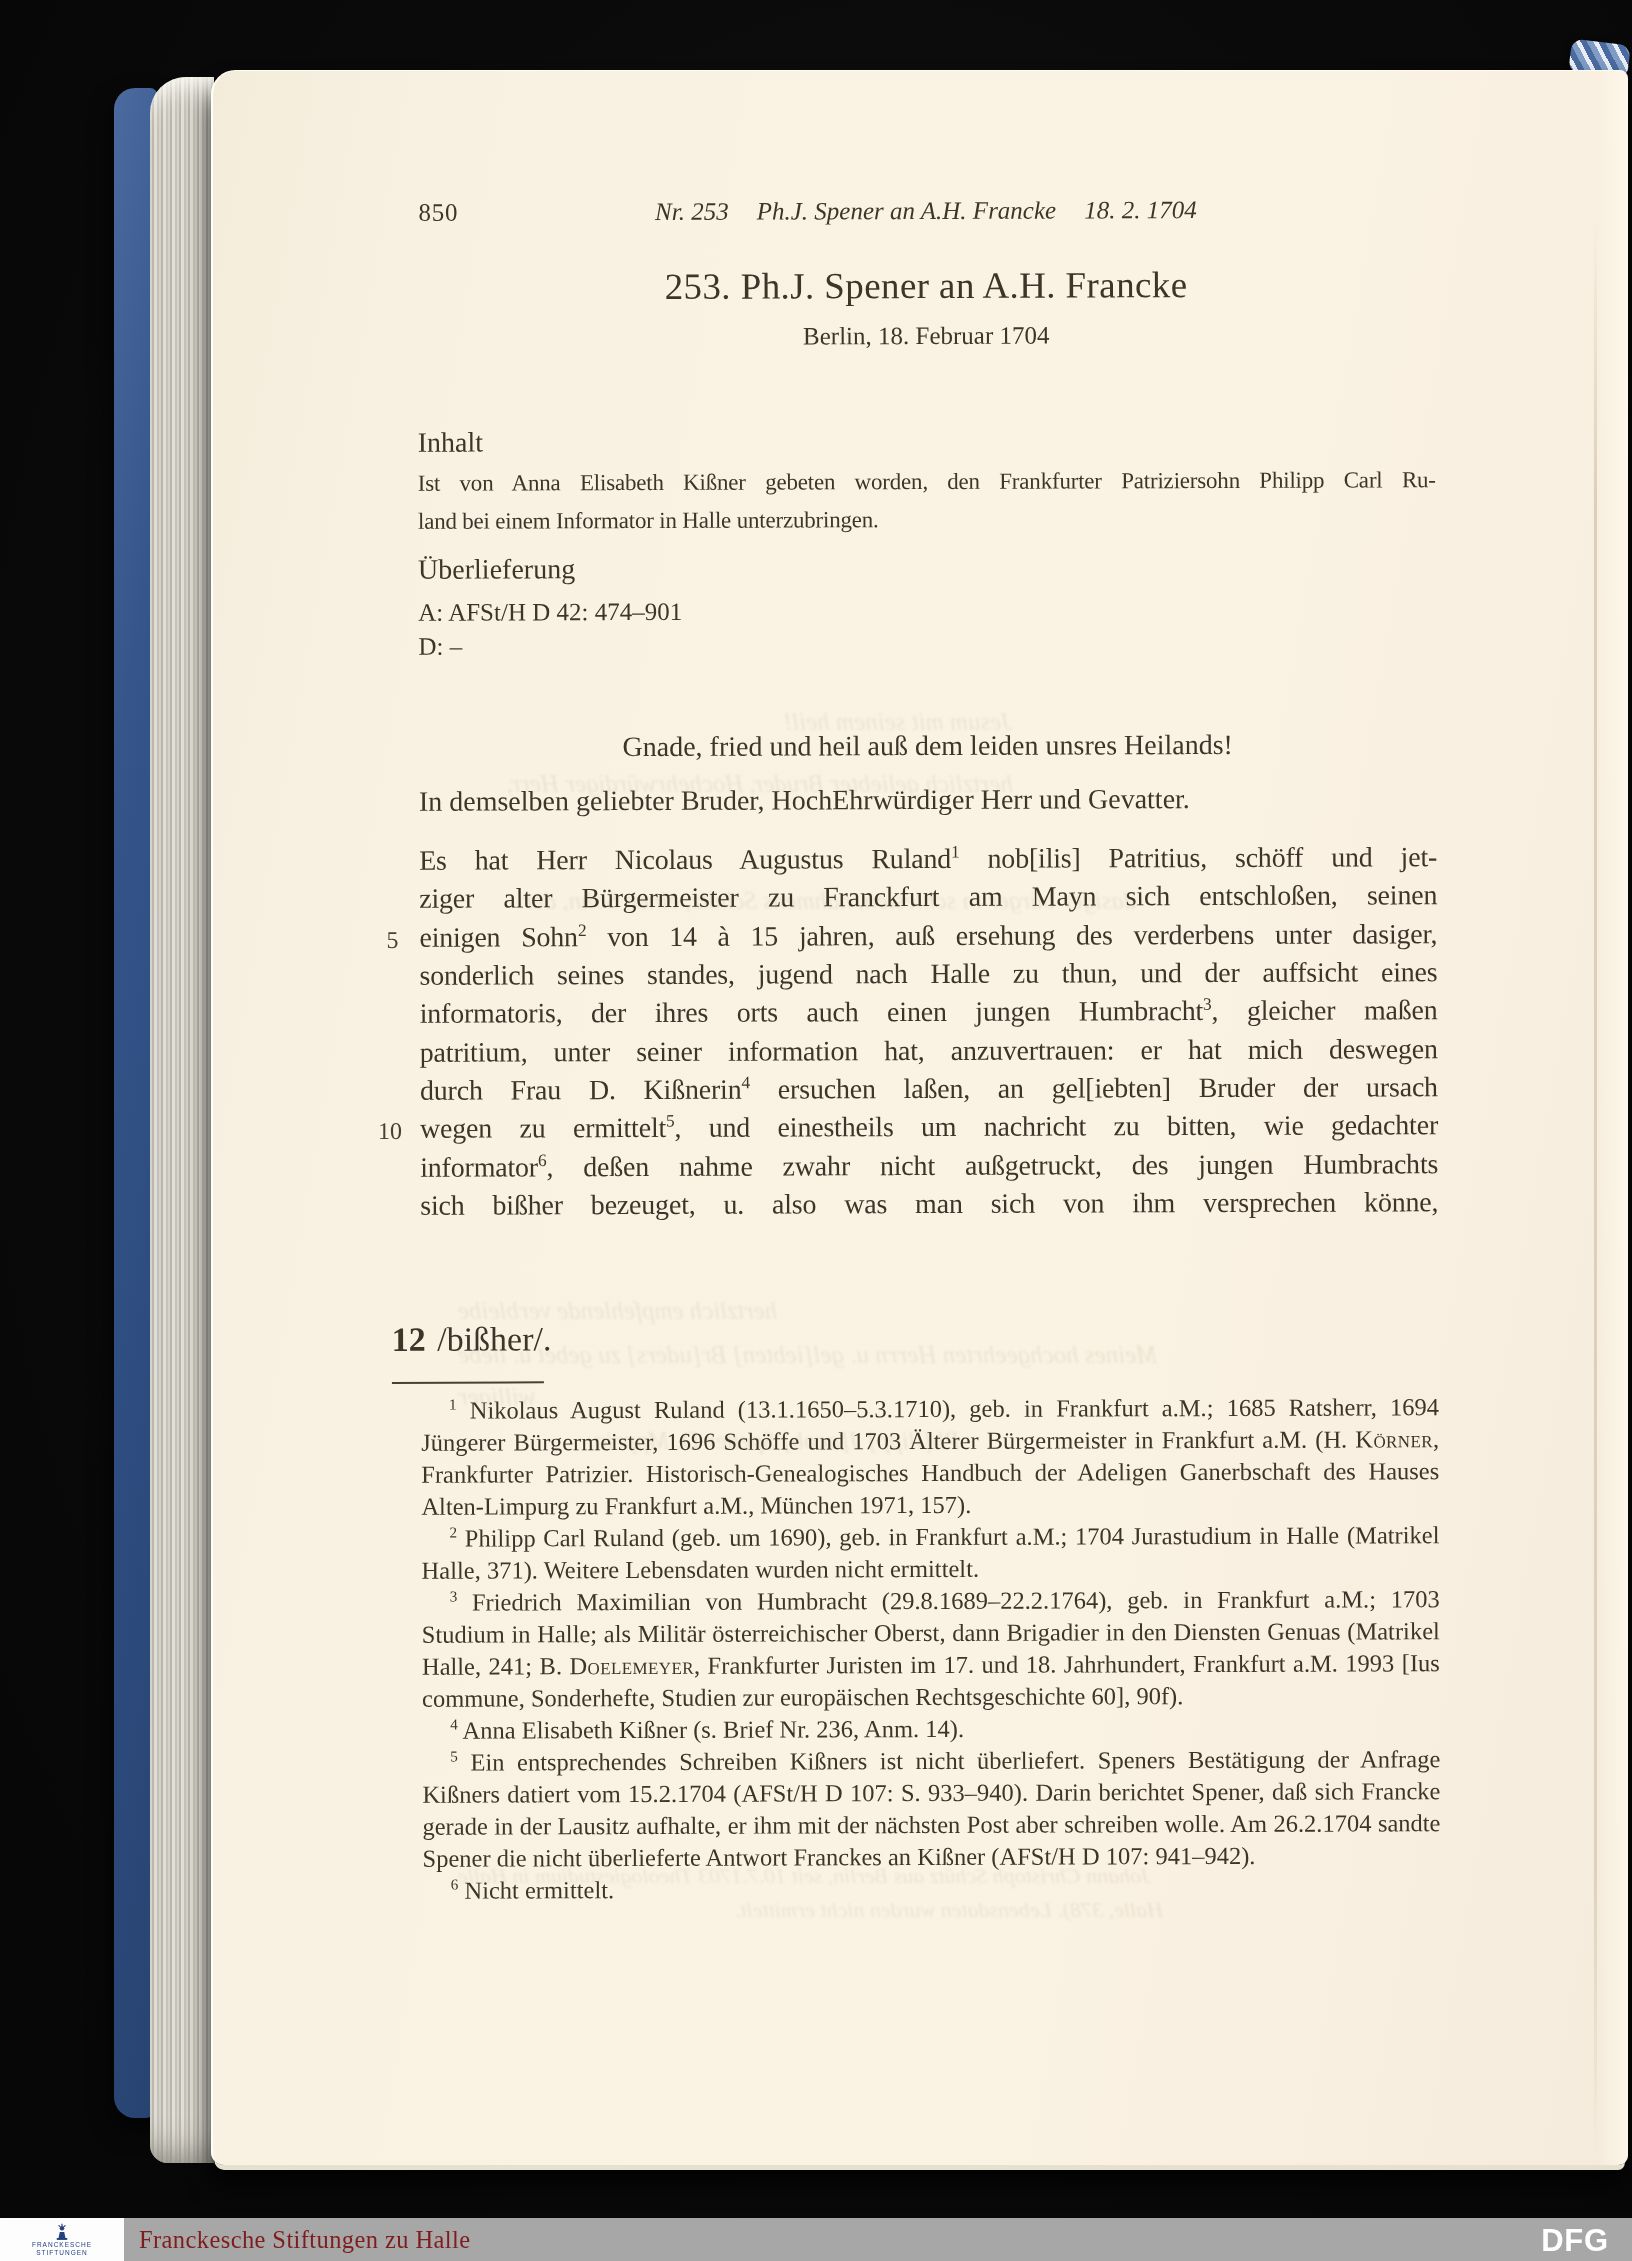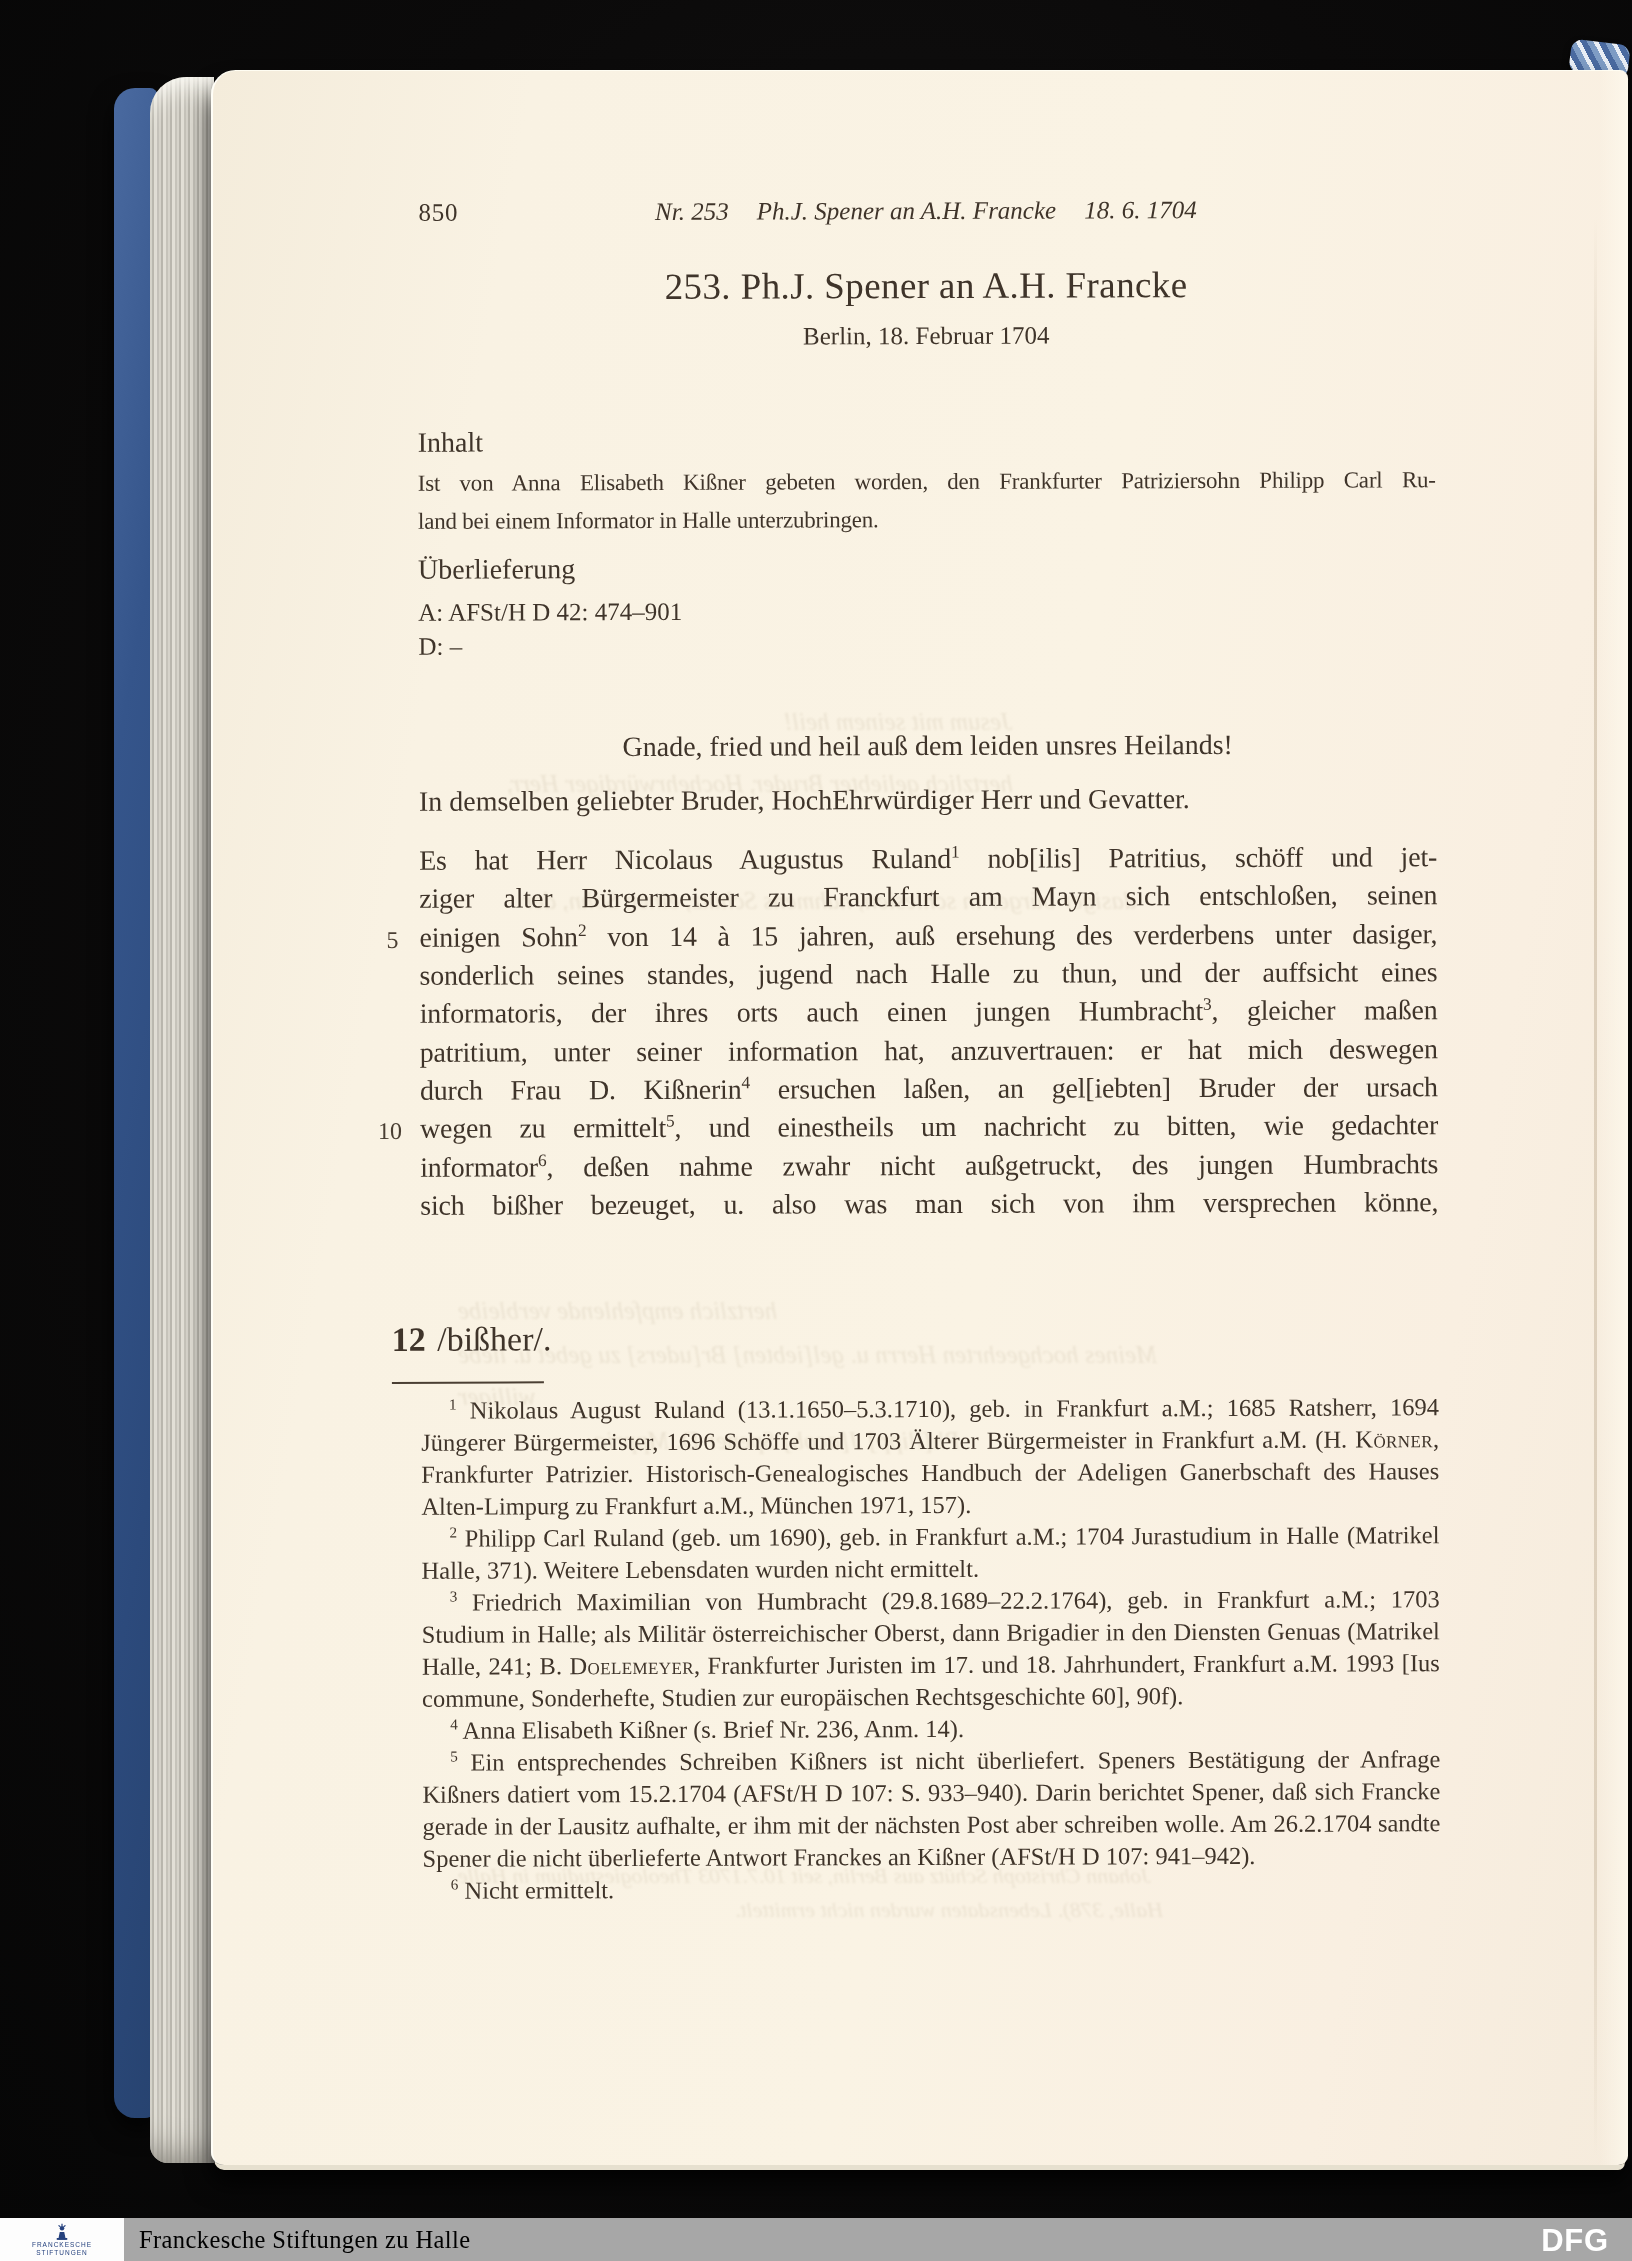--- a/index.html
+++ b/index.html
@@ -66,21 +66,21 @@
   .footnotes{left:0;top:1322px;width:100%;font-size:24.5px;line-height:32px;}
   .footnotes p{margin:0;text-indent:28px;text-align:justify;hyphens:none;}
   .sc{font-variant:small-caps;letter-spacing:0.4px;}
   
   .footer-bar{position:absolute;left:0;top:2218px;width:1632px;height:43px;background:#a7a7a7;}
   .logo-box{position:absolute;left:0;top:0;width:124px;height:43px;background:#fdfdfd;
             display:flex;flex-direction:column;align-items:center;justify-content:center;color:#26427e;}
   .logo-mark{width:18px;height:18px;}
   .logo-text{font-family:"Liberation Sans",sans-serif;font-size:6.5px;letter-spacing:1px;
              text-align:center;line-height:7.3px;}
-  .library-name{position:absolute;left:139px;top:8.2px;color:#000000;font-size:24.5px;letter-spacing:0.4px;text-align:center;}
+  .library-name{position:absolute;left:139px;top:8.2px;color:#7f1d1d;font-size:24.5px;letter-spacing:0.4px;text-align:center;}
   .dfg{position:absolute;right:23px;top:4.9px;color:#fff;font-family:"Liberation Sans",sans-serif;
        font-weight:bold;font-size:31px;letter-spacing:0.8px;}
 </style>
 </head>
 <body>
 
 <div class="stage">
 
   <div class="cover"></div>
   <div class="page-stack"></div>
@@ -96,21 +96,21 @@
     <div class="ghost" style="left:245px;top:1312px;">williger</div>
     <div class="ghost" style="left:375px;top:1356px;">Ph[ilipp] J[acob] Spener D. Mppria.</div>
     <div class="ghost" style="left:245px;top:1792px;font-size:22px;">Johann Christoph Schütz aus Berlin, seit 10.7.1703 Theologiestudium in Halle</div>
     <div class="ghost" style="left:522px;top:1826px;font-size:22px;">Halle, 378). Lebensdaten wurden nicht ermittelt.</div>
 
     <div class="content">
 
       <div class="hdr-row">
         <span class="hdr-page-num">850</span>
         <span class="hdr-center">
-          <span>Nr. 253</span><span>Ph.J. Spener an A.H. Francke</span><span>18. 6. 1704</span>
+          <span>Nr. 253</span><span>Ph.J. Spener an A.H. Francke</span><span>18. 2. 1704</span>
         </span>
       </div>
 
       <div class="title">253. Ph.J. Spener an A.H. Francke</div>
       <div class="dateline">Berlin, 18. Februar 1704</div>
 
       <div class="sect-label lbl-inhalt">Inhalt</div>
       <div class="inhalt-line inhalt-l1">Ist von Anna Elisabeth Kißner gebeten worden, den Frankfurter Patriziersohn Philipp Carl Ru-</div>
       <div class="inhalt-line inhalt-l2">land bei einem Informator in Halle unterzubringen.</div>
 

